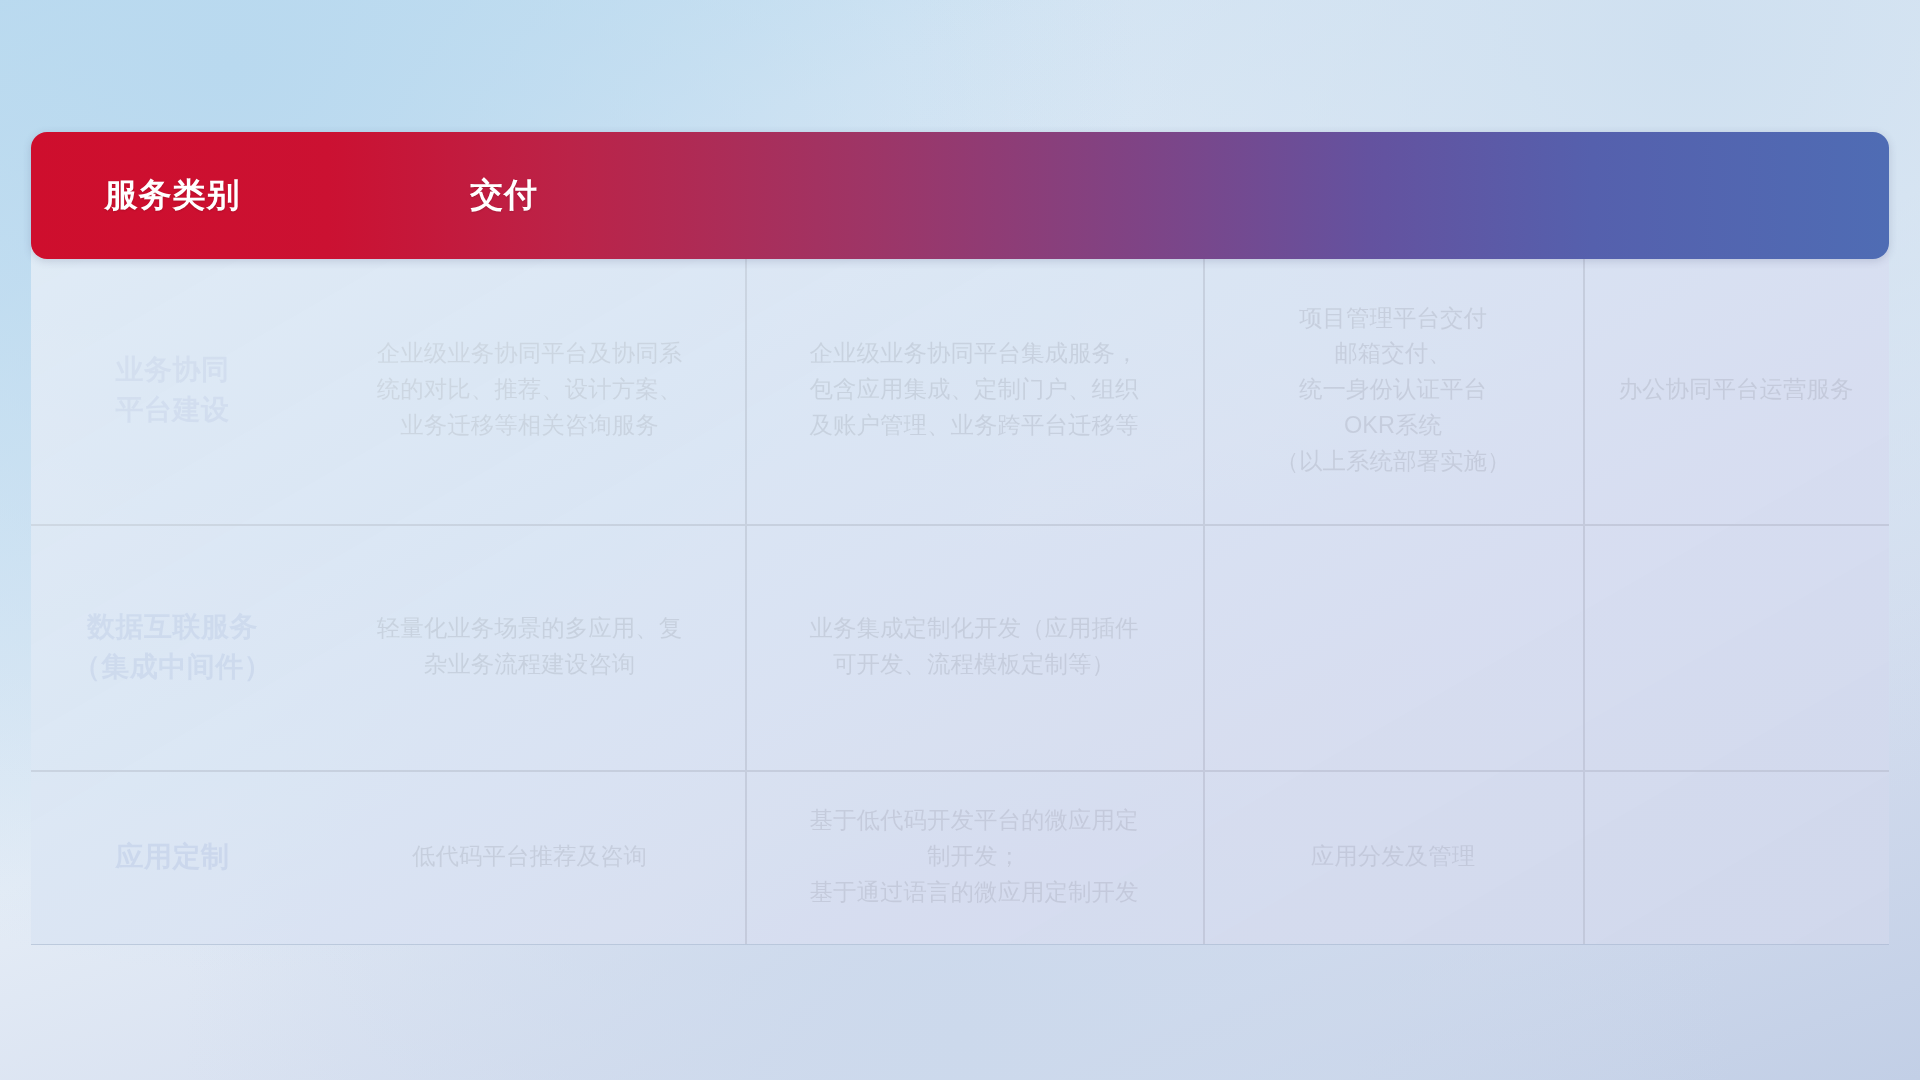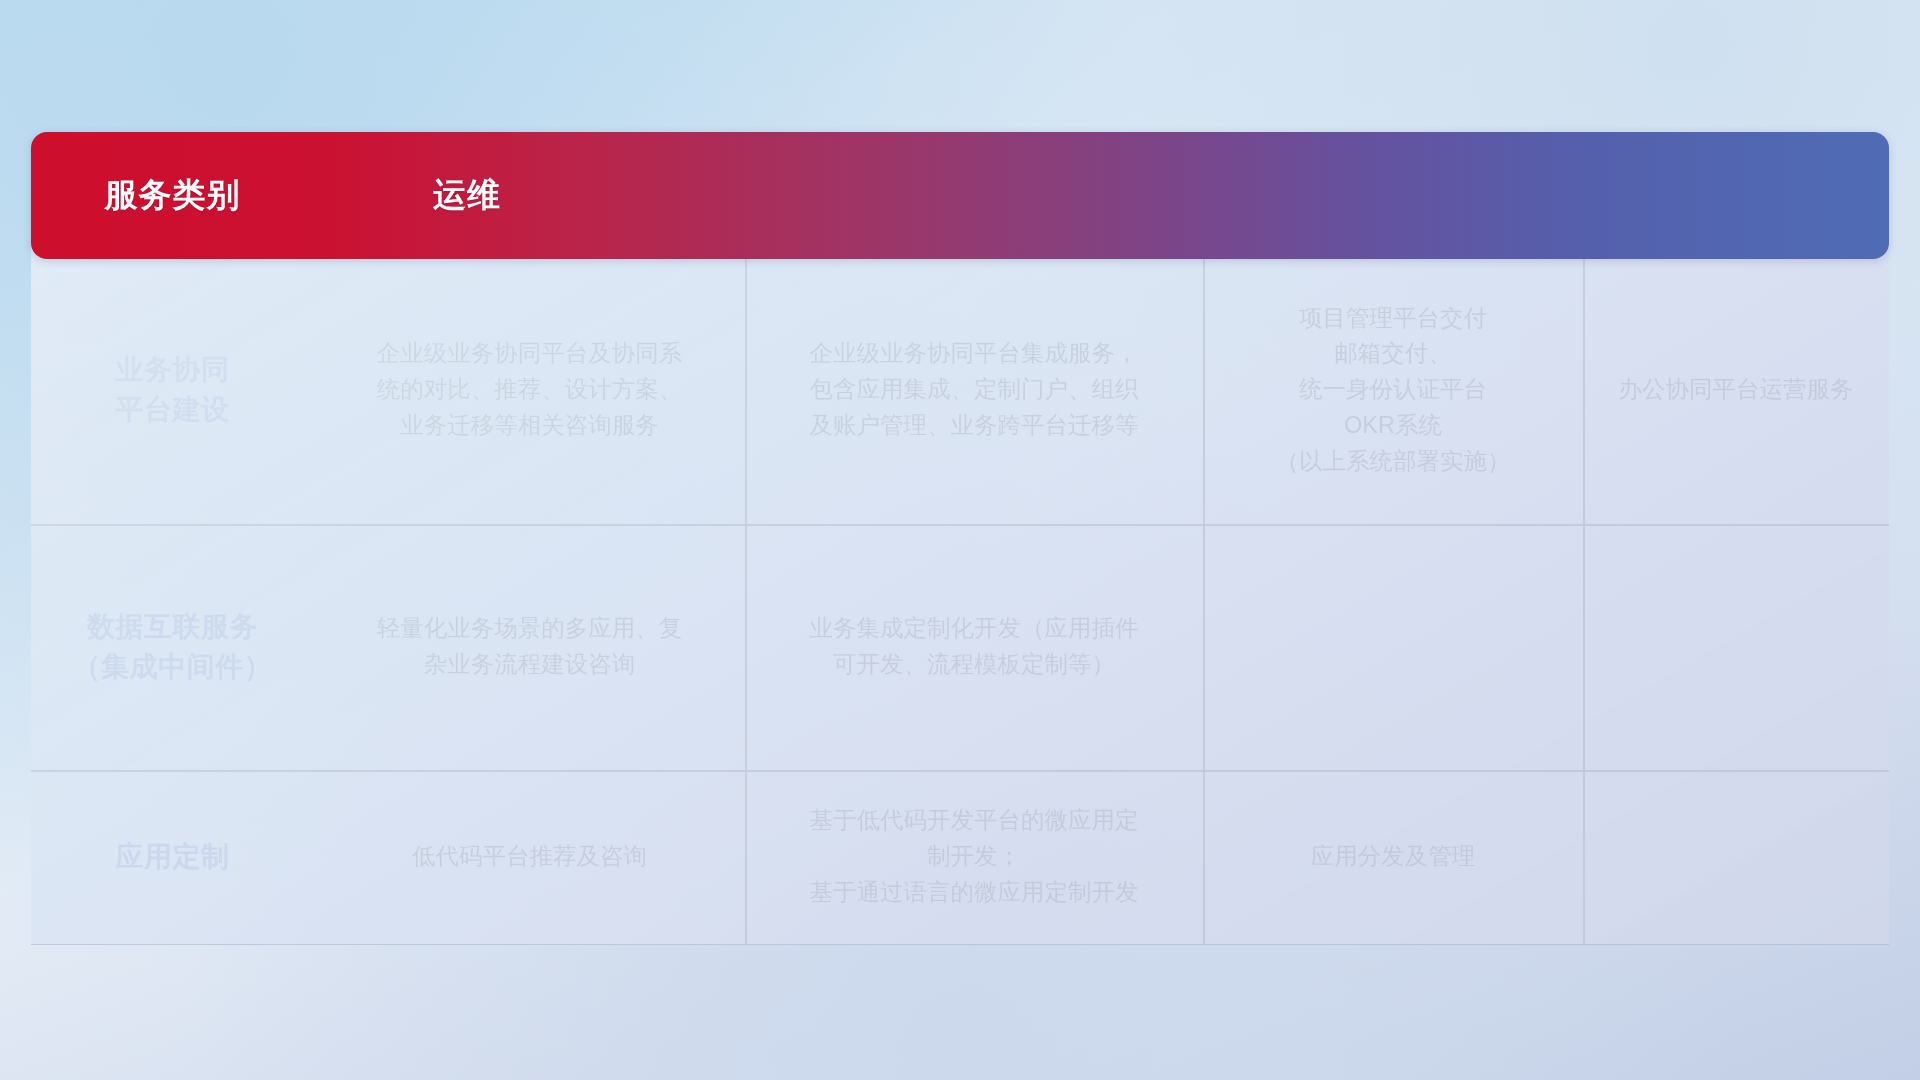--- a/index.html
+++ b/index.html
@@ -84,21 +84,21 @@
 <body>
 
 <div id="stage">
 
   <div id="table-wrap">
 
     <div class="tbody"></div>
 
     <div class="thead">
       <div class="hcell c0">服务类别</div>
-      <div class="hcell c4">运维</div>
+      <div class="hcell c3">交付</div>
     </div>
 
     <div class="vline" style="left:714px;top:124px;height:688px;"></div>
     <div class="vline" style="left:1172px;top:124px;height:688px;"></div>
     <div class="vline" style="left:1552px;top:124px;height:688px;"></div>
 
     <div class="rowline" style="top:392px;"></div>
     <div class="rowline" style="top:638px;"></div>
 
     <div class="trow" style="top:124px;height:268px;">

